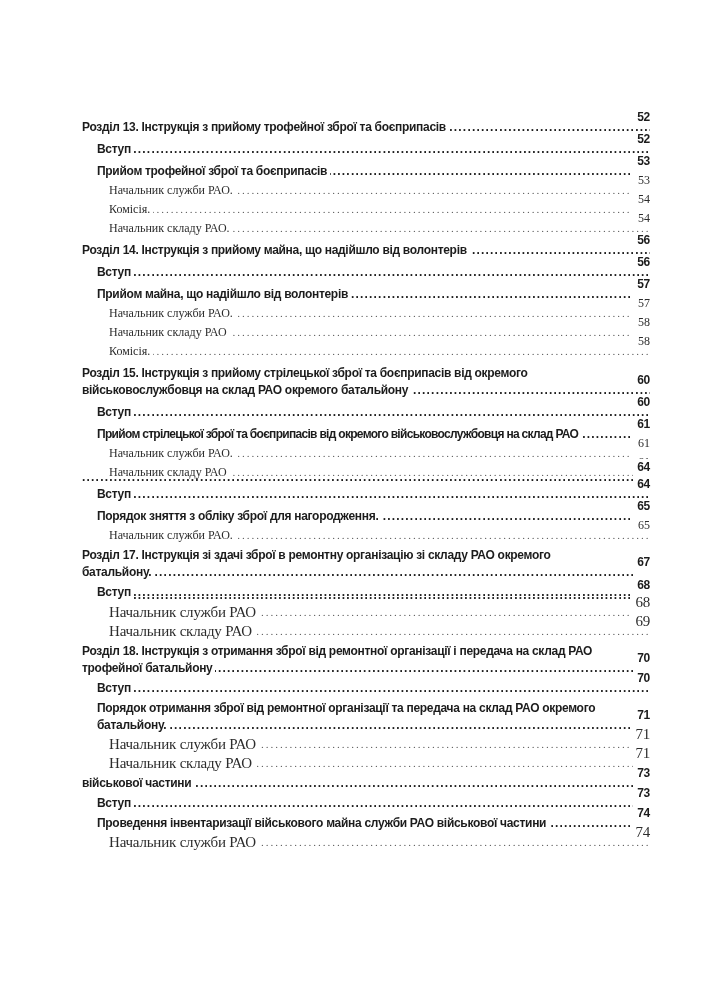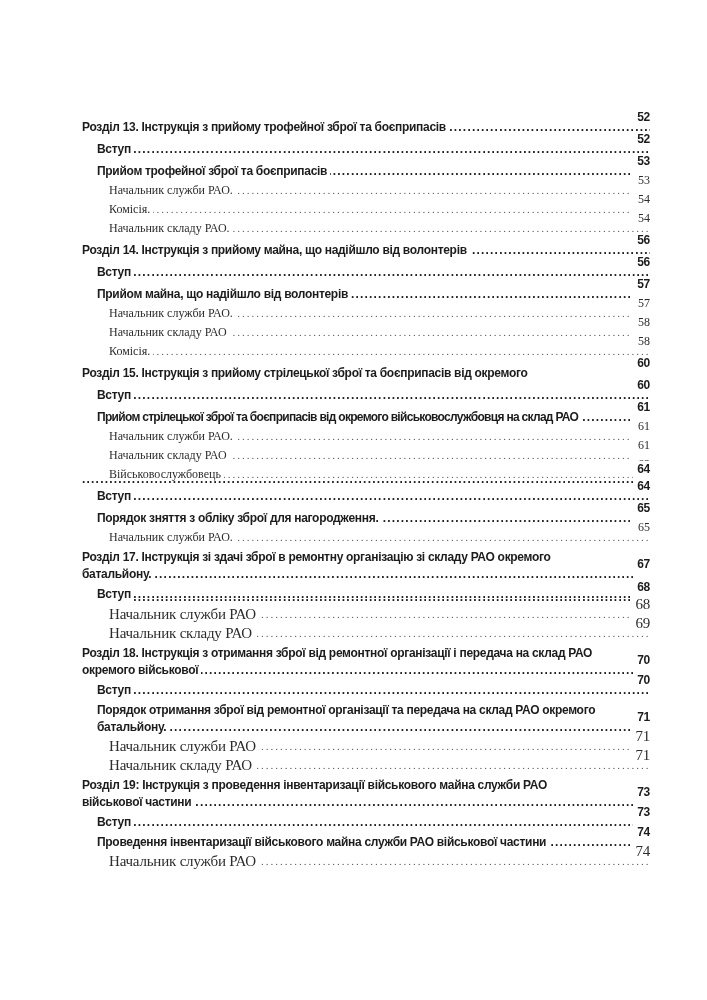--- a/index.html
+++ b/index.html
@@ -61,53 +61,52 @@
     <section>
       <div class="e b i0"><span class="t">Розділ 14. Інструкція з прийому майна, що надійшло від волонтерів</span><span class="d"></span><span class="p">56</span></div>
       <div class="e b i1"><span class="t">Вступ</span><span class="d"></span><span class="p">56</span></div>
       <div class="e b i1"><span class="t">Прийом майна, що надійшло від волонтерів</span><span class="d"></span><span class="p">57</span></div>
       <div class="e sr i2"><span class="t">Начальник служби РАО.</span><span class="d"></span><span class="p">57</span></div>
       <div class="e sr i2"><span class="t">Начальник складу РАО</span><span class="d"></span><span class="p">58</span></div>
       <div class="e sr i2"><span class="t">Комісія.</span><span class="d"></span><span class="p">58</span></div>
     </section>
 
     <section>
-      <div class="e b i0"><span class="t tl">Розділ 15. Інструкція з прийому стрілецької зброї та боєприпасів від окремого</span><span class="d"></span><span class="p">60</span></div>
+      <div class="e b i0"><span class="t tl">Розділ 15. Інструкція з прийому стрілецької зброї та боєприпасів від окремого</span><span class="t">військовослужбовця на склад РАО окремого батальйону</span><span class="d"></span><span class="p">60</span></div>
       <div class="e b i1"><span class="t">Вступ</span><span class="d"></span><span class="p">60</span></div>
       <div class="e b i1"><span class="t tight">Прийом стрілецької зброї та боєприпасів від окремого військовослужбовця на склад РАО</span><span class="d"></span><span class="p">61</span></div>
       <div class="e sr i2"><span class="t">Начальник служби РАО.</span><span class="d"></span><span class="p">61</span></div>
       <div class="e sr i2"><span class="t">Начальник складу РАО</span><span class="d"></span><span class="p">61</span></div>
-      <div class="e sr i2"><span class="t">Військовослужбовець</span><span class="d"></span><span class="p">62</span></div>
     </section>
 
     <section>
       <div class="e b i0"><span class="d"></span><span class="p">64</span></div>
       <div class="e b i1"><span class="t">Вступ</span><span class="d"></span><span class="p">64</span></div>
       <div class="e b i1"><span class="t">Порядок зняття з обліку зброї для нагородження.</span><span class="d"></span><span class="p">65</span></div>
       <div class="e sr i2"><span class="t">Начальник служби РАО.</span><span class="d"></span><span class="p">65</span></div>
     </section>
 
     <section>
       <div class="e b3 i0"><span class="t tl">Розділ 17. Інструкція зі здачі зброї в ремонтну організацію зі складу РАО окремого</span><span class="t">батальйону.</span><span class="d"></span><span class="p">67</span></div>
       <div class="e b3 i1"><span class="t">Вступ</span><span class="d"></span><span class="p">67</span></div>
       <div class="e b3 i1"><span class="d"></span><span class="p">68</span></div>
       <div class="e sn i2"><span class="t">Начальник служби РАО</span><span class="d"></span><span class="p">68</span></div>
       <div class="e sn i2"><span class="t">Начальник складу РАО</span><span class="d"></span><span class="p">69</span></div>
     </section>
 
     <section>
-      <div class="e b3 i0"><span class="t tl">Розділ 18. Інструкція з отримання зброї від ремонтної організації і передача на склад РАО</span><span class="t">окремого військової</span><span class="d"></span><span class="p">70</span></div>
+      <div class="e b3 i0"><span class="t tl">Розділ 18. Інструкція з отримання зброї від ремонтної організації і передача на склад РАО</span><span class="t">трофейної батальйону</span><span class="d"></span><span class="p">70</span></div>
       <div class="e b3 i1"><span class="t">Вступ</span><span class="d"></span><span class="p">70</span></div>
       <div class="e b3 i1"><span class="t tl">Порядок отримання зброї від ремонтної організації та передача на склад РАО окремого</span><span class="t">батальйону.</span><span class="d"></span><span class="p">71</span></div>
       <div class="e sn i2"><span class="t">Начальник служби РАО</span><span class="d"></span><span class="p">71</span></div>
       <div class="e sn i2"><span class="t">Начальник складу РАО</span><span class="d"></span><span class="p">71</span></div>
     </section>
 
     <section>
-      <div class="e b3 i0"><span class="t tl">Розділ 19: Інструкція з проведення інвентаризації військового майна служби РАО</span><span class="t">військової частини</span><span class="d"></span><span class="p">73</span></div>
+      <div class="e b3 i0"><span class="t">військової частини</span><span class="d"></span><span class="p">73</span></div>
       <div class="e b3 i1"><span class="t">Вступ</span><span class="d"></span><span class="p">73</span></div>
       <div class="e b3 i1"><span class="t">Проведення інвентаризації військового майна служби РАО військової частини</span><span class="d"></span><span class="p">74</span></div>
       <div class="e sn i2"><span class="t">Начальник служби РАО</span><span class="d"></span><span class="p">74</span></div>
     </section>
 
   </div>
 
   <div class="footer">5</div>
 </div>
 

